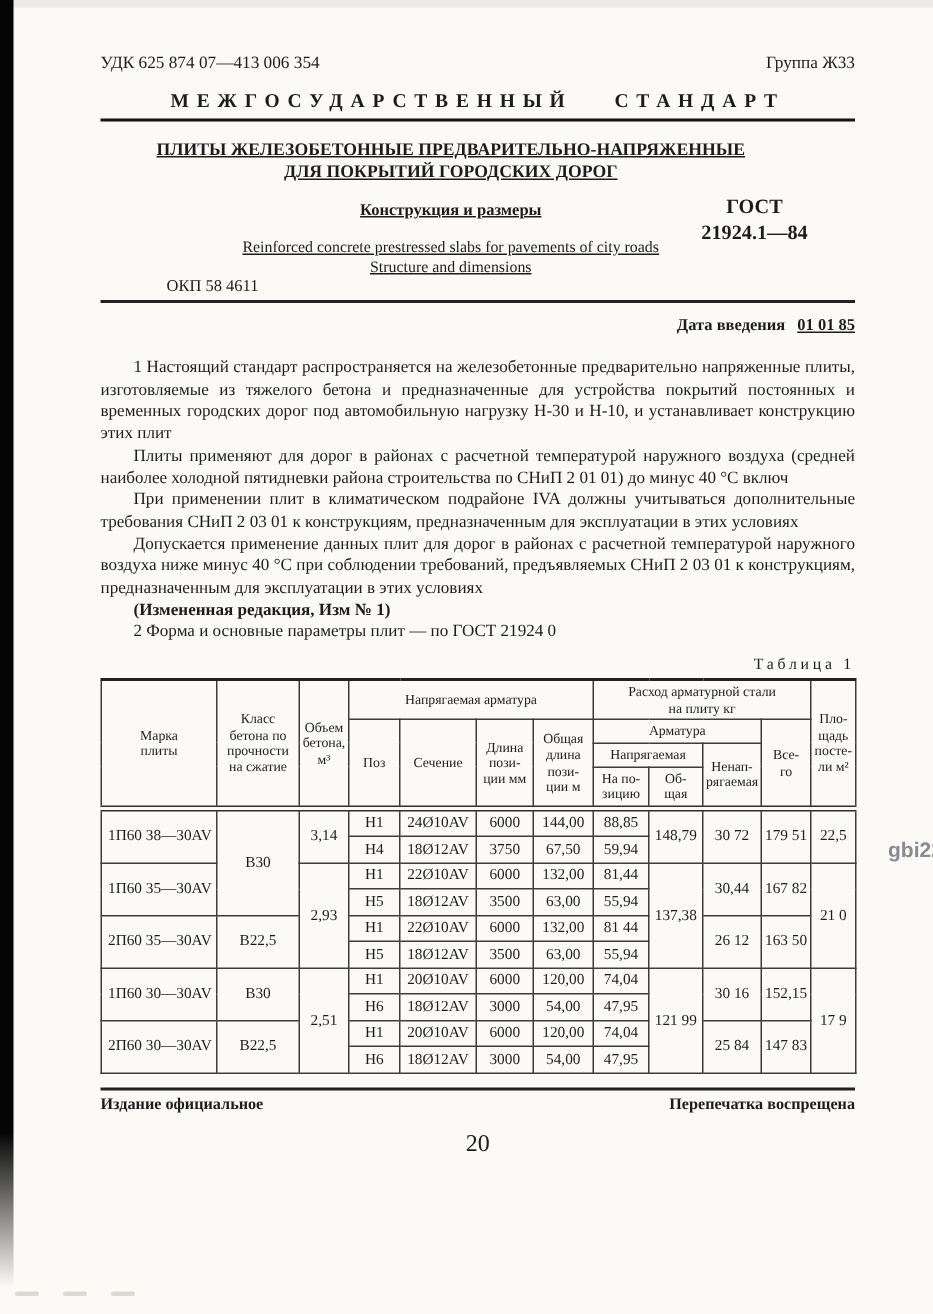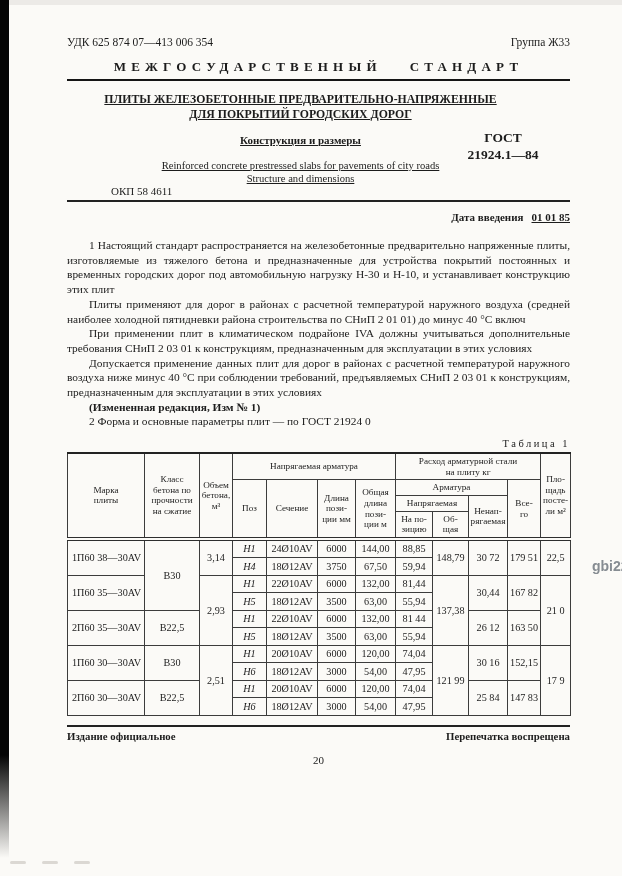--- a/index.html
+++ b/index.html
@@ -40,26 +40,26 @@
   .table-label{margin-top:9px;text-align:right;font-size:10.5px;letter-spacing:2.5px;}
 
   table{margin-top:3px;border-collapse:collapse;table-layout:fixed;width:503px;
     border-top:2px solid #222;}
   thead{border-bottom:4px double #2e2e2e;}
   td{border:1px solid #3c3c3c;text-align:center;vertical-align:middle;
     padding:1px 2px;overflow:hidden;}
   thead td{font-size:9.2px;line-height:10.6px;white-space:pre-line;padding:2px 1px;}
   tbody td{font-size:10.2px;height:14.5px;line-height:11px;white-space:nowrap;}
   td.mark{text-align:left;padding-left:4px;}
-  td.poz{font-style:italic;}
+  td.poz{}
 
   .footer-rule{margin-top:9px;border-top:2px solid #222;}
   .footer-row{margin-top:3px;display:flex;justify-content:space-between;
     font-weight:bold;font-size:10.8px;}
-  .page-num{margin-top:12px;text-align:center;font-size:11px;}
+  .page-num{margin-top:12px;text-align:center;font-size:16px;}
 
   .watermark{position:absolute;left:592px;top:558px;font-size:14px;
     color:#868c92;font-family:"Liberation Sans","DejaVu Sans",sans-serif;font-weight:bold;}
   .edge-dashes{position:absolute;left:10px;top:861px;display:flex;gap:16px;}
   .edge-dashes span{display:block;width:16px;height:3px;background:#dbd8d3;border-radius:2px;}
 </style>
 </head>
 <body>
 
 <div class="top-band"></div>

